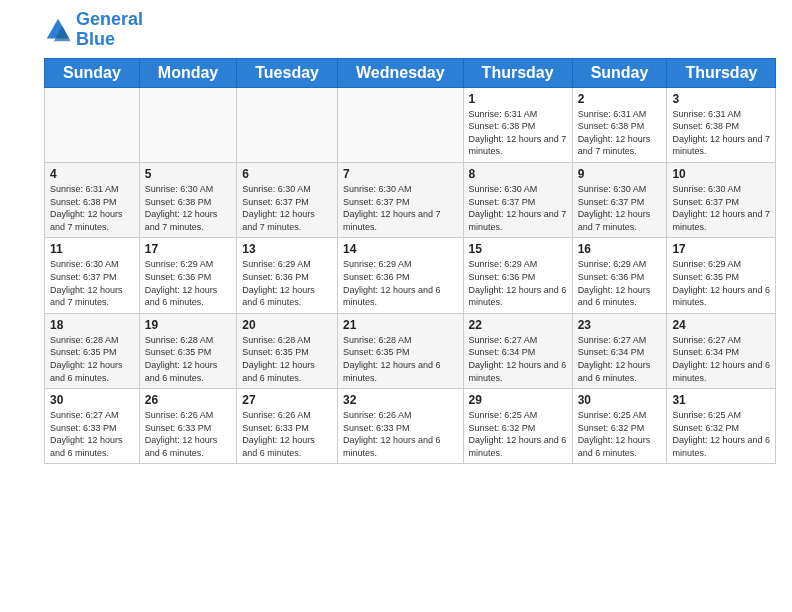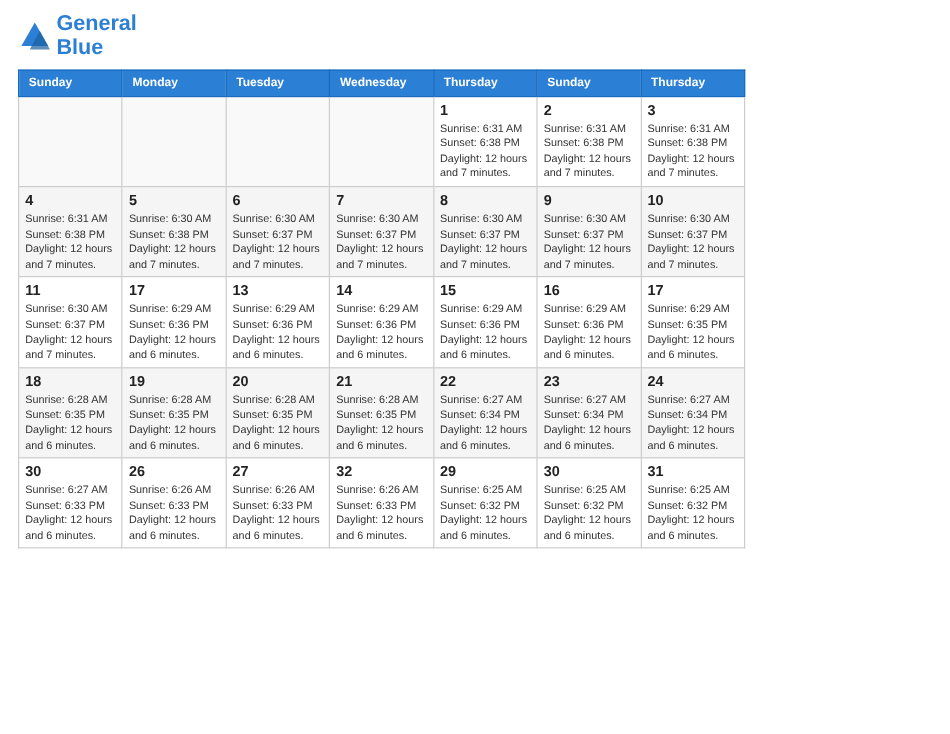--- a/index.html
+++ b/index.html
@@ -7,20 +7,21 @@
       font-family: Arial, sans-serif;
       background: #fff;
       width: 792px;
       height: 612px;
       overflow: hidden;
     }
     .page {
       width: 636px;
       min-height: 612px;
       padding: 10px 15px 10px 15px;
+      margin-left: 29px;
     }
     .header {
       display: flex;
       justify-content: space-between;
       align-items: flex-start;
       margin-bottom: 8px;
     }
     .logo {
       display: flex;
       align-items: center;
@@ -52,23 +53,23 @@
       color: #444;
     }
     .calendar {
       width: 100%;
       border-collapse: collapse;
       border: 1px solid #ccc;
     }
     .calendar th {
       background: #2b7fd4;
       color: #fff;
-      font-size: 10px;
+      font-size: 16px;
       font-weight: bold;
-      padding: 5px 8px;
+      padding: 5px 18px;
       border: 1px solid #1a6bbf;
       text-align: left;
     }
     .calendar td {
       border: 1px solid #ccc;
       vertical-align: top;
       padding: 4px 5px;
       font-size: 9.5px;
       color: #222;
       width: calc(100% / 7);

